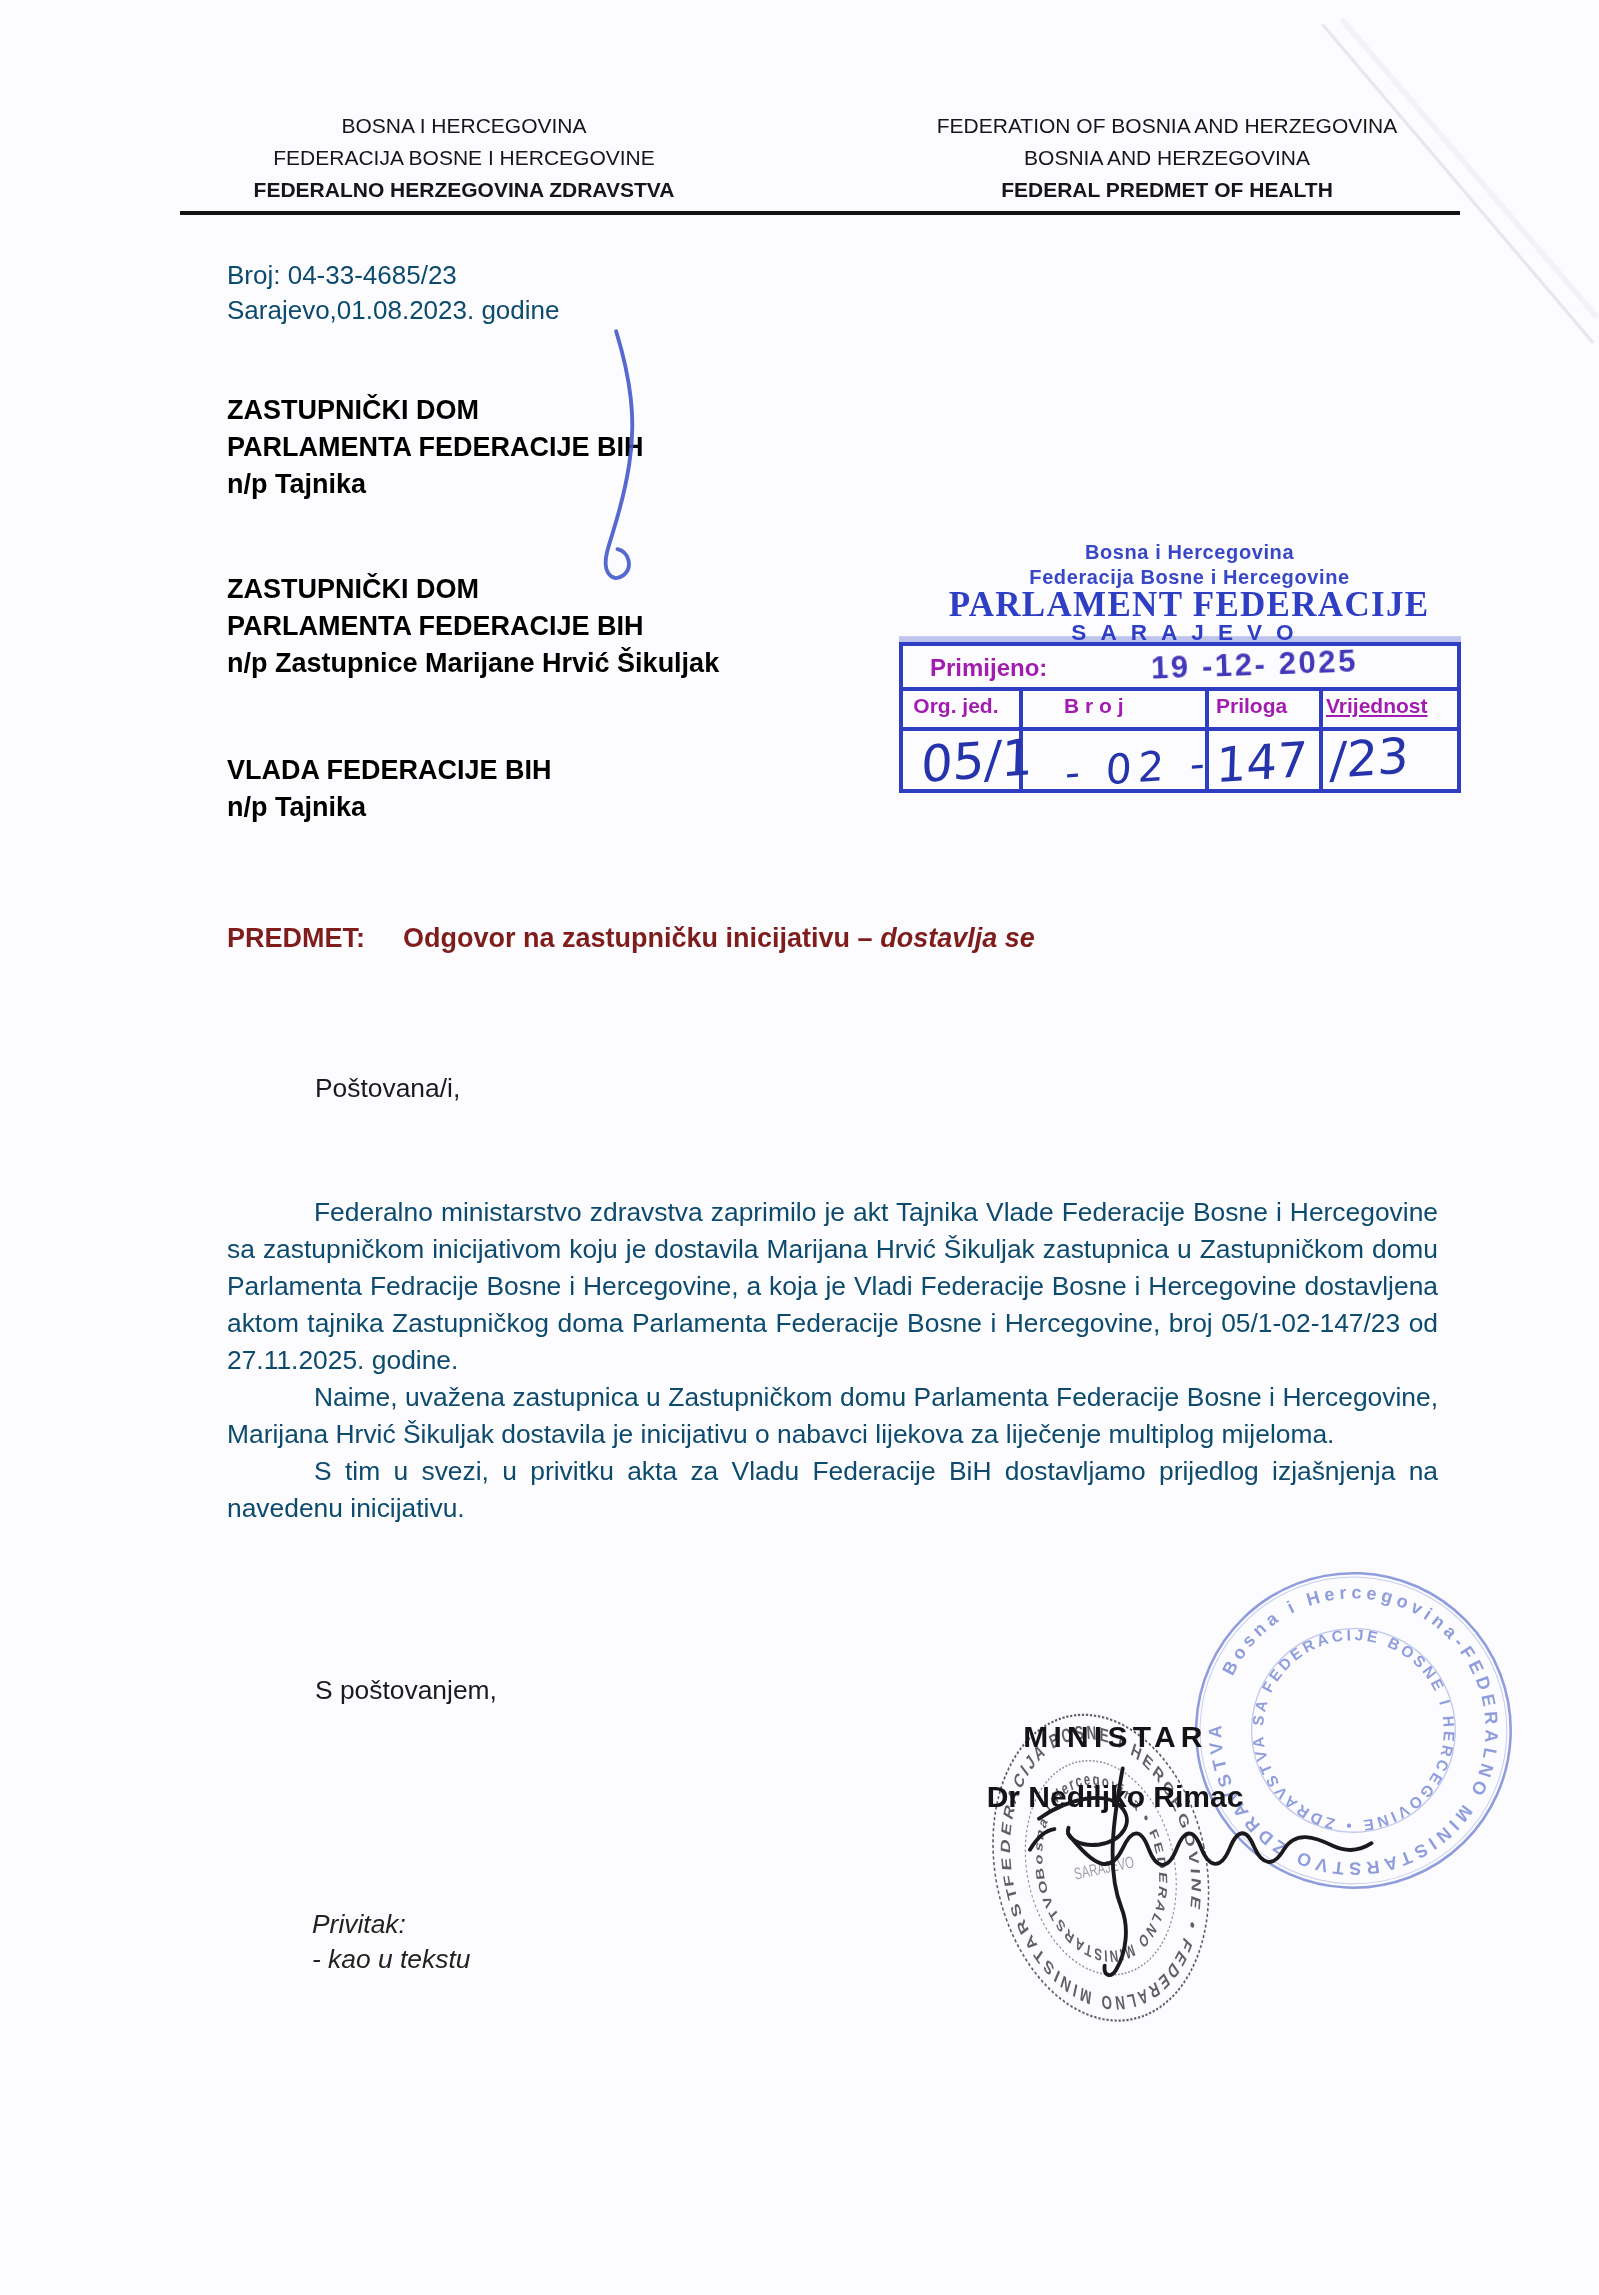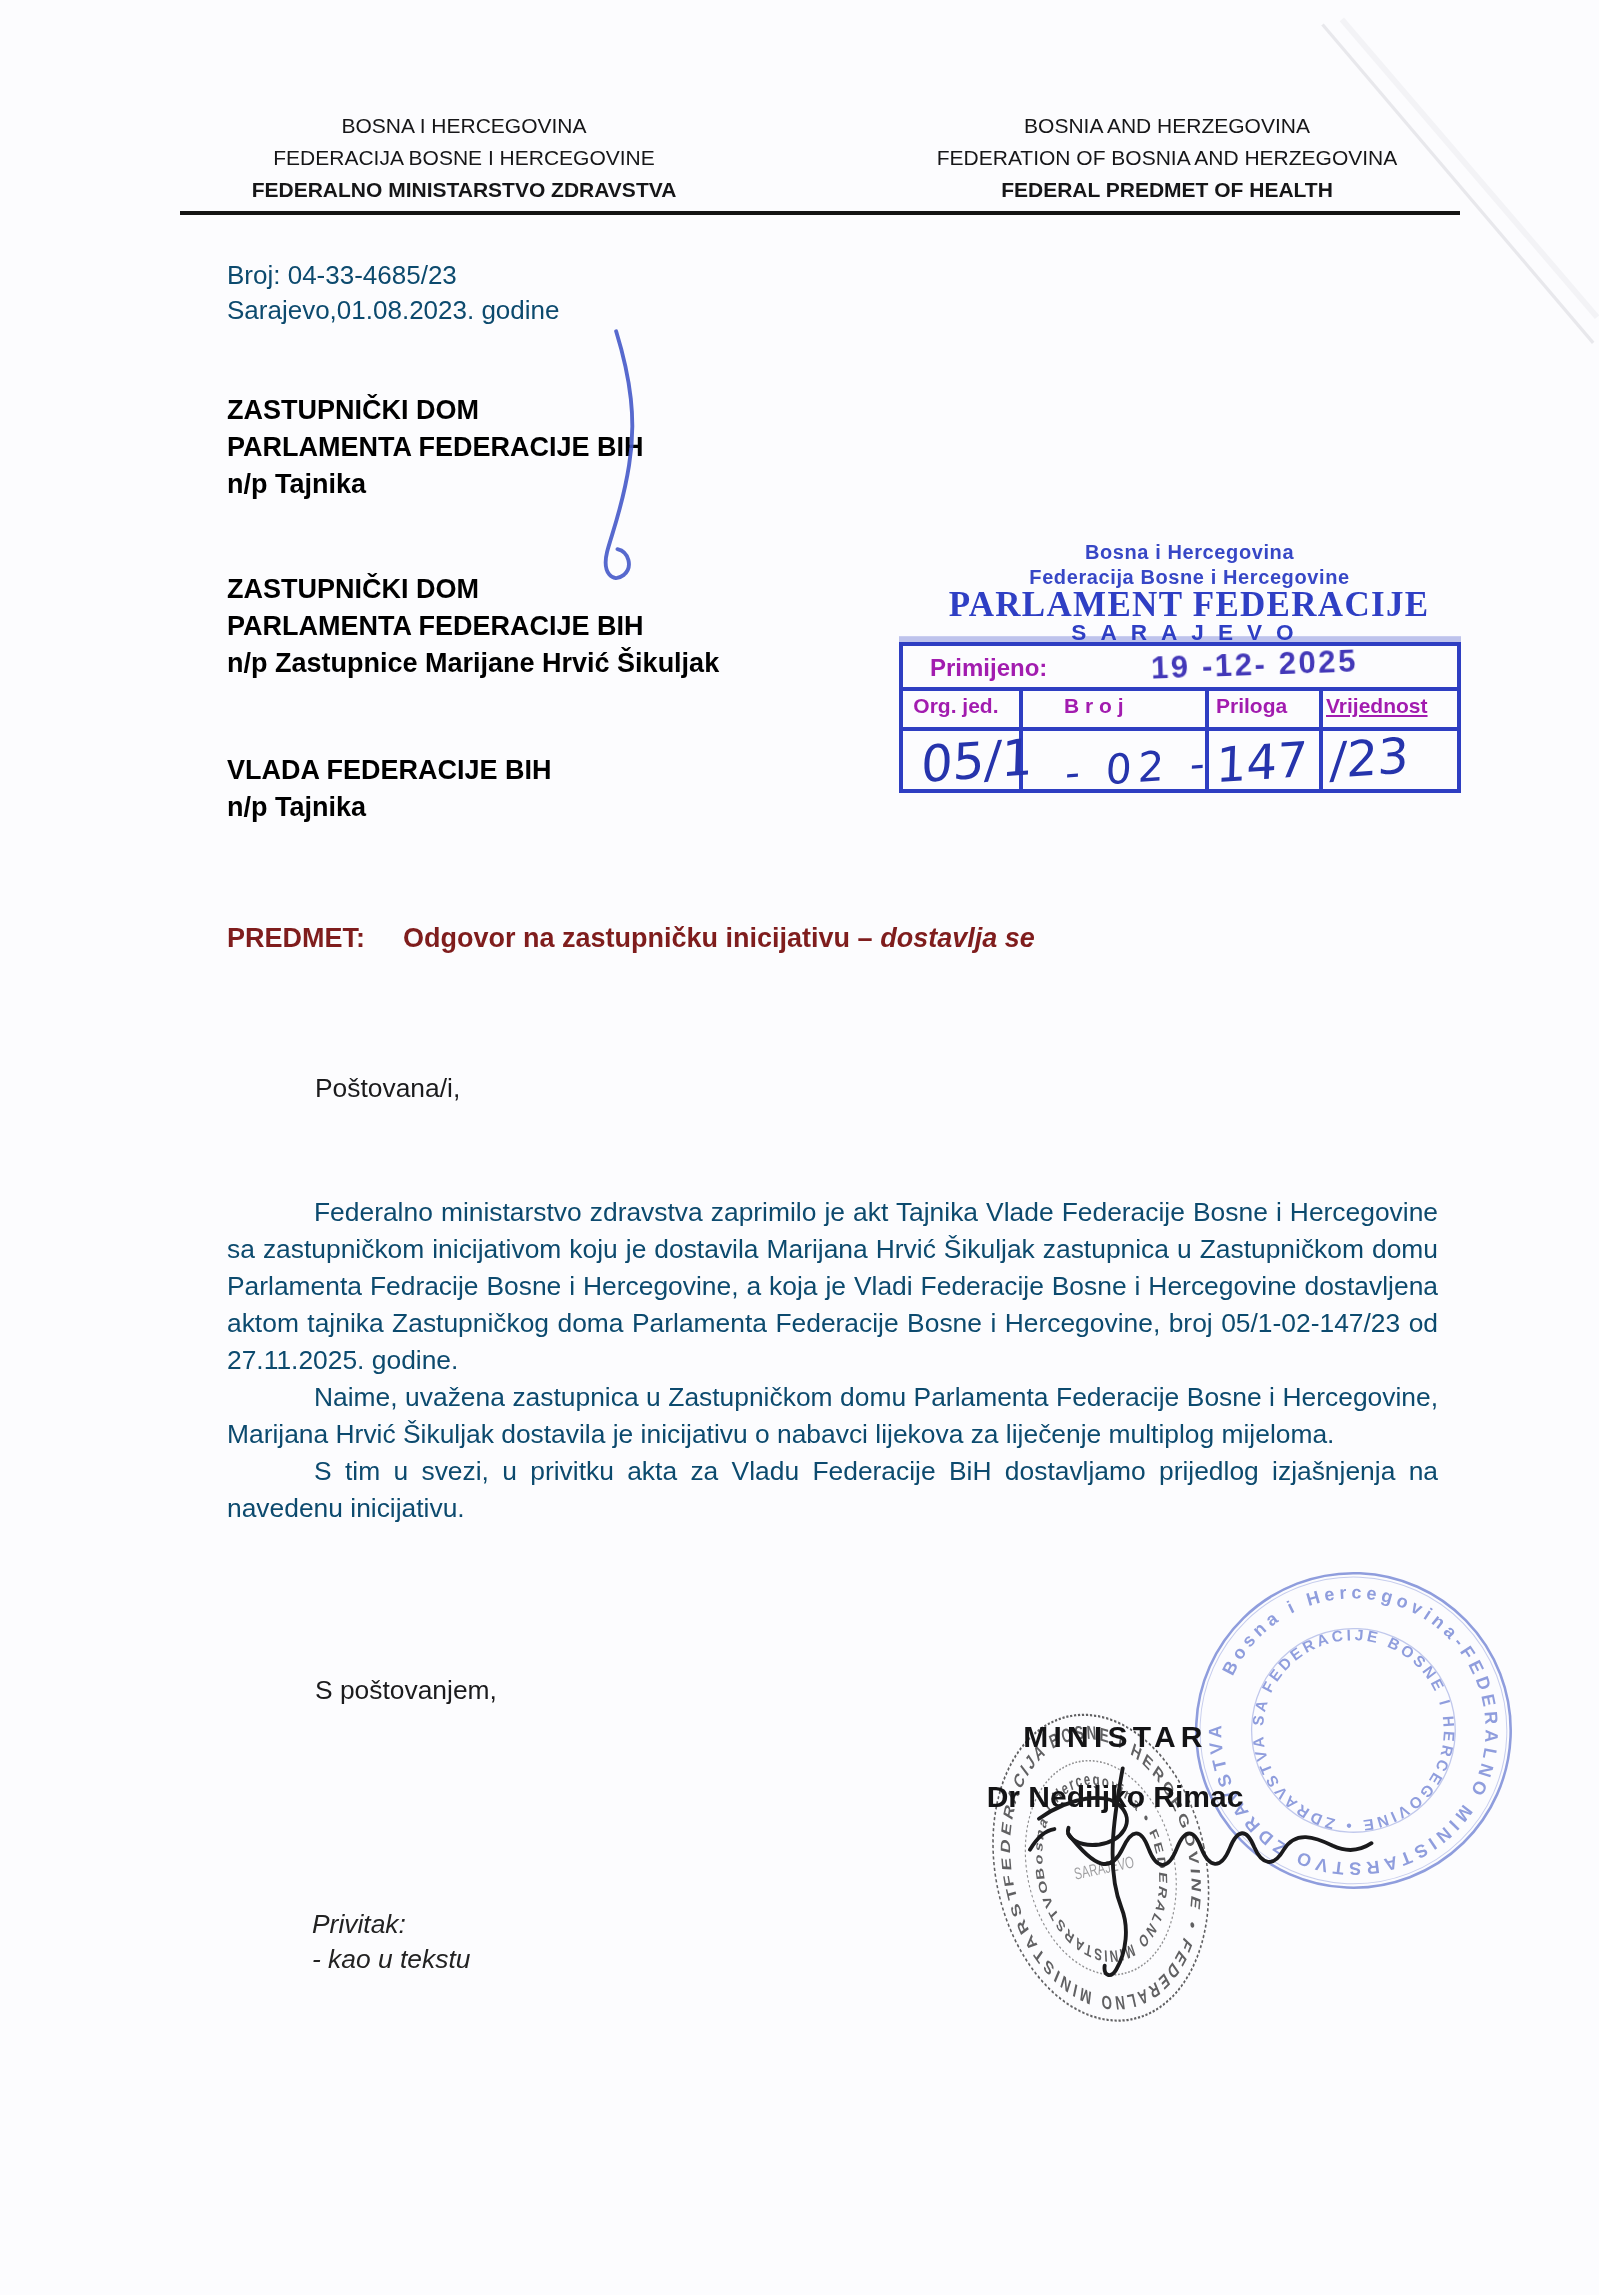--- a/index.html
+++ b/index.html
@@ -45,25 +45,25 @@
   svg text{font-family:"Liberation Sans",sans-serif;}
 </style>
 </head>
 <body>
 
 <div class="page">
 
   <div class="abs hdr" style="left:187px;top:110px;width:554px;">
     <div>BOSNA I HERCEGOVINA</div>
     <div>FEDERACIJA BOSNE I HERCEGOVINE</div>
-    <div class="b">FEDERALNO MINISTARSTVO ZDRAVSTVA</div>
+    <div class="b">FEDERALNO HERZEGOVINA ZDRAVSTVA</div>
   </div>
   <div class="abs hdr" style="left:877px;top:110px;width:580px;">
+    <div>FEDERATION OF BOSNIA AND HERZEGOVINA</div>
     <div>BOSNIA AND HERZEGOVINA</div>
-    <div>FEDERATION OF BOSNIA AND HERZEGOVINA</div>
     <div class="b">FEDERAL PREDMET OF HEALTH</div>
   </div>
   <div class="rule" style="left:180px;top:211px;width:1280px;height:3.9px;"></div>
 
   <div class="abs ref" style="left:227px;top:258px;">
     <div>Broj: 04-33-4685/23</div>
     <div>Sarajevo,01.08.2023. godine</div>
   </div>
 
   <div class="abs addr" style="left:227px;top:392px;">

